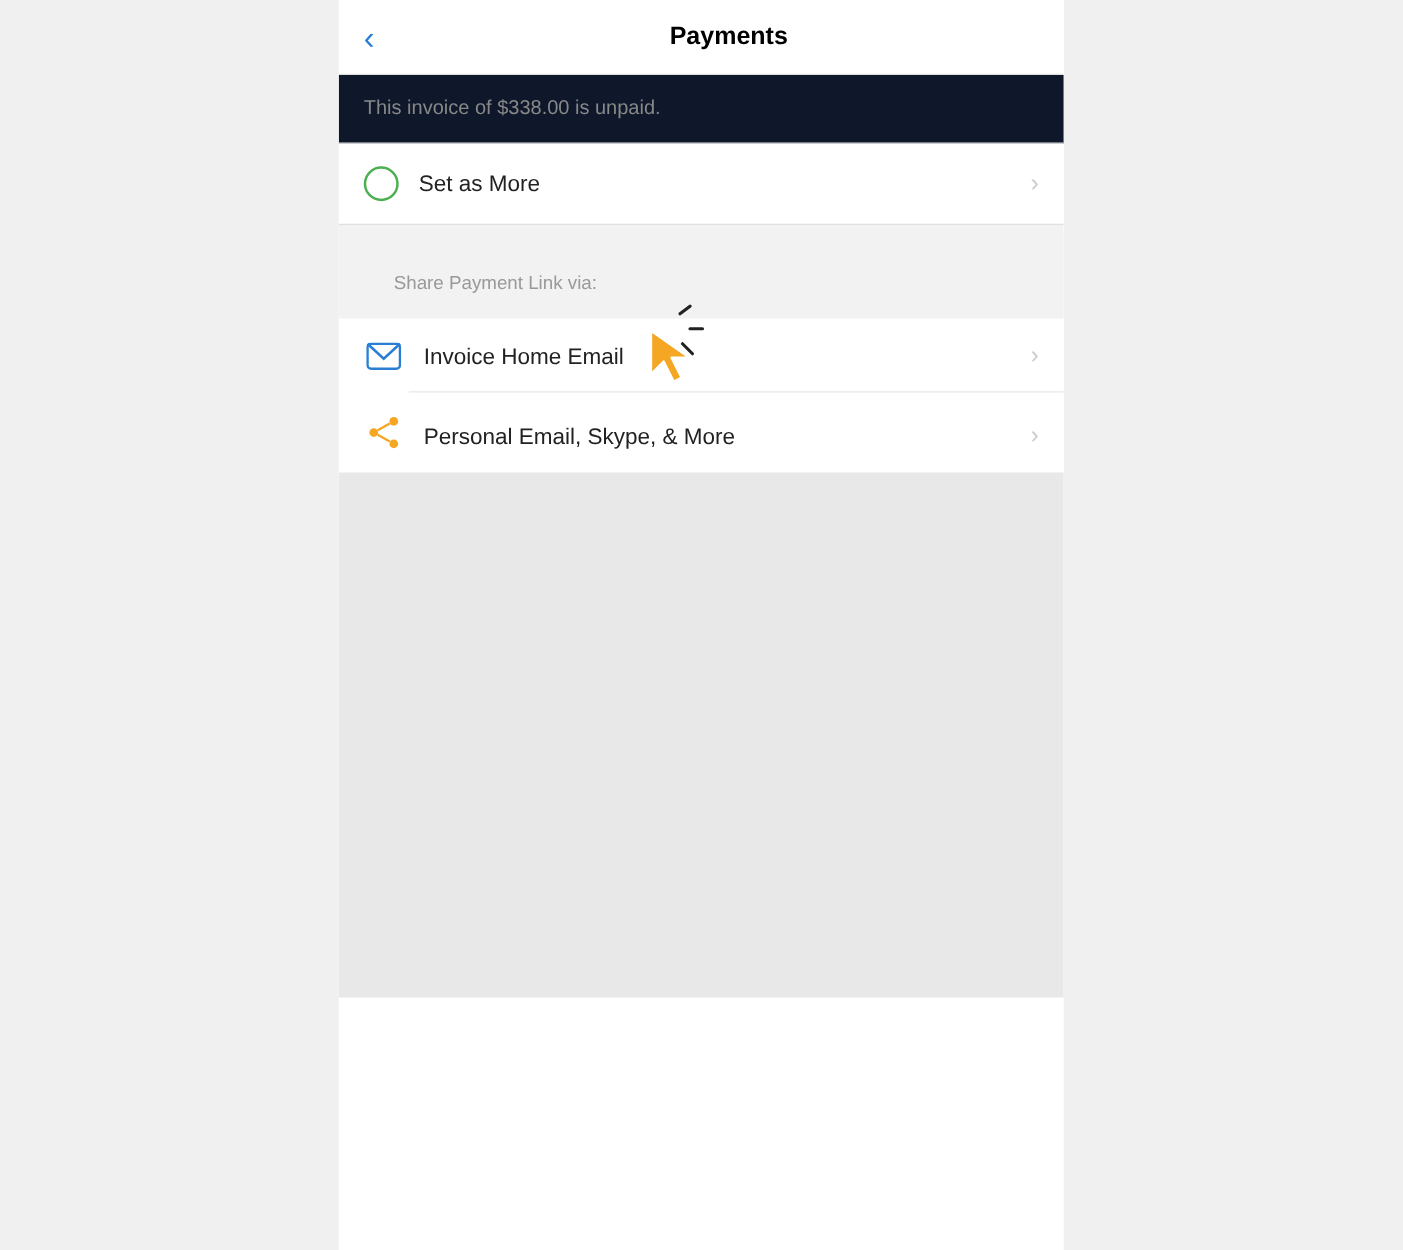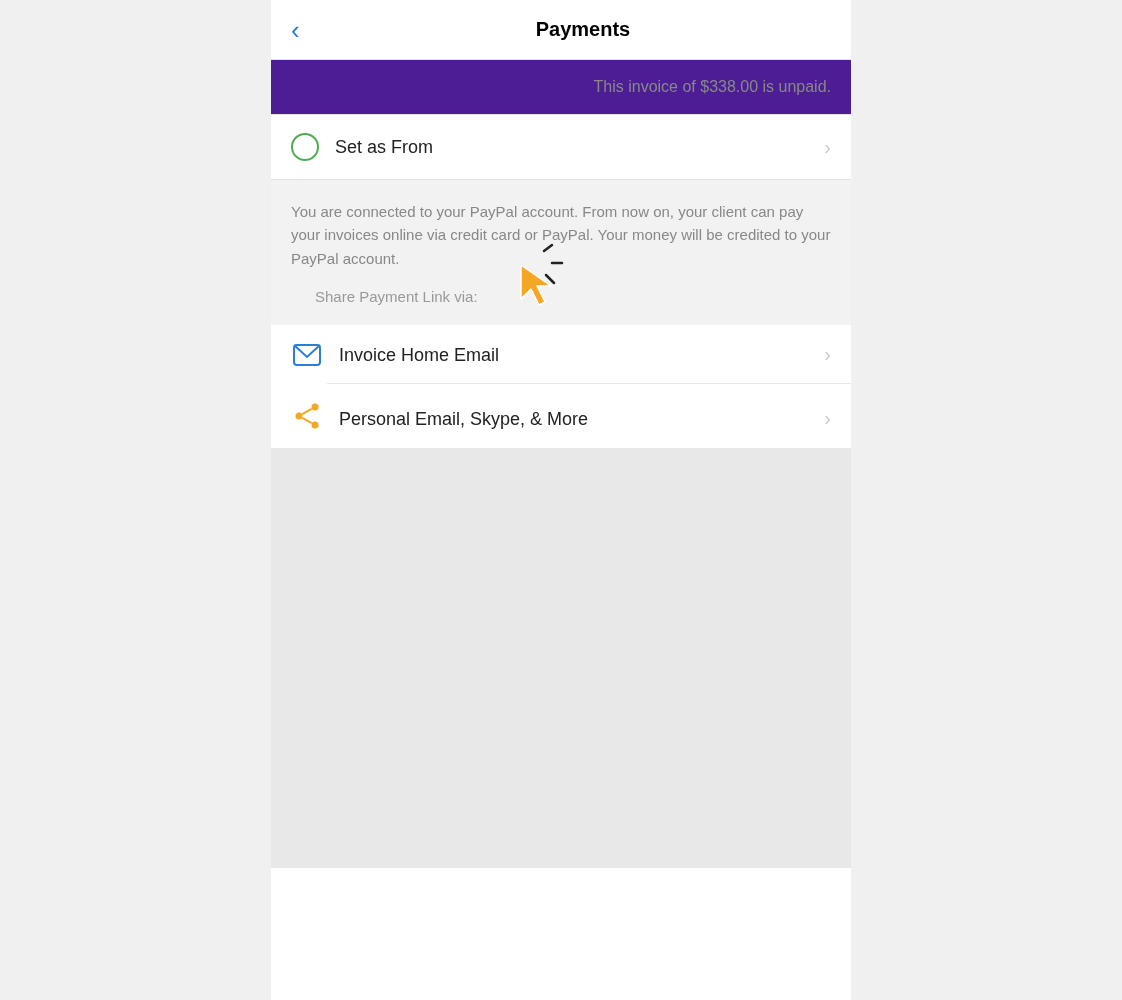--- a/index.html
+++ b/index.html
@@ -48,24 +48,23 @@
 
     .header-title {
       font-size: 20px;
       font-weight: 700;
       color: #000000;
       margin-left: 44px;
     }
 
     
     .invoice-status {
-      background-color: #4c1d95;
+      background-color: #0f172a;
       padding: 18px 20px;
       border-bottom: 1px solid #e0e0e0;
-      text-align: right;
     }
 
     .invoice-status-text {
       color: #888888;
       font-size: 16px;
     }
 
     
     .set-paid-row {
       display: flex;
@@ -194,40 +193,39 @@
     <span class="back-button">‹</span>
     <span class="header-title">Payments</span>
   </div>
 
   <div class="invoice-status">
     <span class="invoice-status-text">This invoice of $338.00 is unpaid.</span>
   </div>
 
   <div class="set-paid-row">
     <div class="circle-icon"></div>
-    <span class="set-paid-label">Set as From</span>
+    <span class="set-paid-label">Set as More</span>
     <span class="chevron-right">›</span>
 
     <div class="cursor-overlay">
 
       <svg width="50" height="50" viewBox="0 0 50 50" style="position:absolute; top:-20px; left:-5px;">
 
         <line x1="30" y1="8" x2="38" y2="2" stroke="#222" stroke-width="2.5" stroke-linecap="round"></line>
         <line x1="38" y1="20" x2="48" y2="20" stroke="#222" stroke-width="2.5" stroke-linecap="round"></line>
         <line x1="32" y1="32" x2="40" y2="40" stroke="#222" stroke-width="2.5" stroke-linecap="round"></line>
       </svg>
 
       <svg width="38" height="44" viewBox="0 0 38 44" style="position:absolute; top:0; left:0;">
         <polygon points="2,2 2,36 12,26 20,42 26,39 18,23 32,23" fill="#f5a623" stroke="#ffffff" stroke-width="1.5" stroke-linejoin="round"></polygon>
       </svg>
     </div>
   </div>
 
   <div class="paypal-info">
-    <p class="paypal-text">You are connected to your PayPal account. From now on, your client can pay your invoices online via credit card or PayPal. Your money will be credited to your PayPal account.</p>
     <p class="share-link-label">Share Payment Link via:</p>
   </div>
 
   <div class="action-rows">
 
     <div class="action-row">
       <div class="action-row-icon">
         <svg class="email-icon-svg" viewBox="0 0 28 22" fill="none" xmlns="http://www.w3.org/2000/svg">
           <rect x="1" y="1" width="26" height="20" rx="3" stroke="#2a7fd4" stroke-width="2" fill="none"></rect>
           <polyline points="1,1 14,13 27,1" stroke="#2a7fd4" stroke-width="2" fill="none"></polyline>

